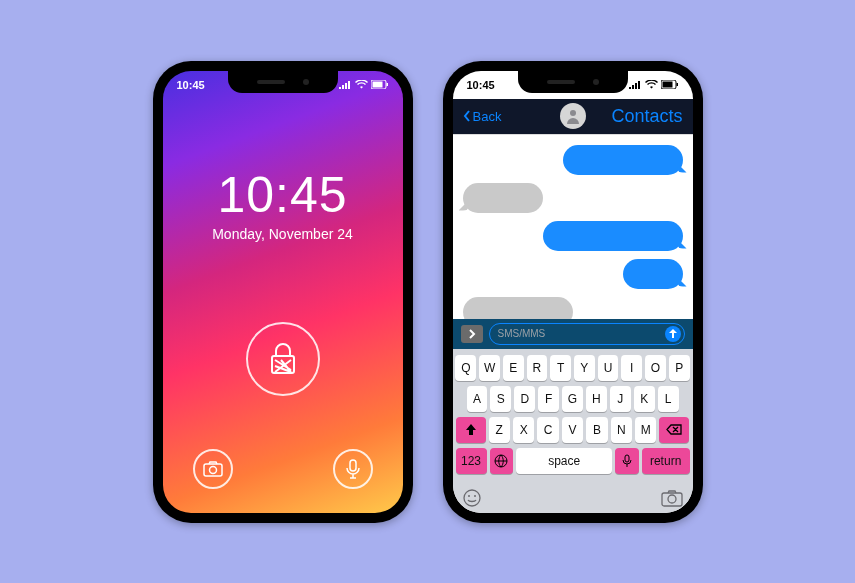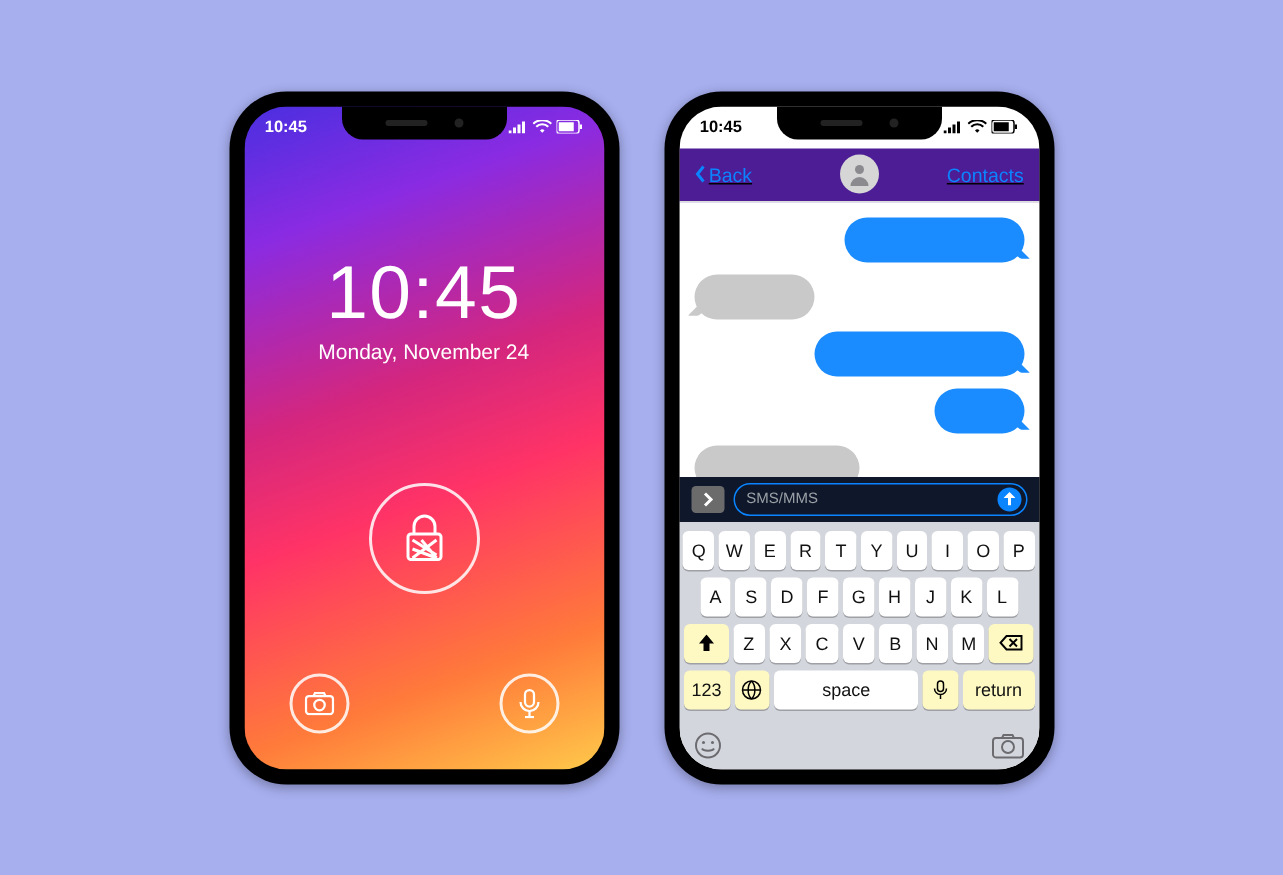--- a/index.html
+++ b/index.html
@@ -113,32 +113,31 @@
   }
   .chat-bg .status { color:#000; }
   .chat-header {
     margin-top: 28px;
     height: 36px;
     display: flex;
     align-items: center;
     justify-content: space-between;
     padding: 0 10px;
     border-bottom: 1px solid #ddd;
-    background:#4c1d95;
-    text-decoration:underline;
+    background:#0f172a;
   }
   .back-link { color: #0a84ff; font-size: 13px; display:flex; align-items:center; gap:2px;}
   .avatar {
     width: 26px; height: 26px;
     background: #d6d6d6;
     border-radius: 50%;
     display:flex; align-items:center; justify-content:center;
     position:absolute; left:50%; transform:translateX(-50%);
   }
-  .contacts-link { color: #0a84ff; font-size: 13px; }
+  .contacts-link { color: #0a84ff; font-size: 18px; }
   .messages {
     flex: 1;
     padding: 10px 10px 4px 10px;
     background: #fff;
     overflow: hidden;
   }
   .bubble {
     border-radius: 16px;
     margin-bottom: 8px;
     height: 30px;
@@ -156,21 +155,21 @@
   }
   .bubble.left::after{
     content:""; position:absolute; left:-4px; bottom:2px;
     width:10px; height:10px; background:inherit;
     clip-path: polygon(100% 0, 100% 100%, 0 100%);
     border-radius:0 0 6px 0;
   }
   .input-row {
     display:flex; align-items:center;
     padding: 4px 8px; gap:6px;
-    background:#0f172a;
+    background:#0c4a6e;
   }
   .cam-btn {
     width:22px; height:18px; background:#6b6b6b;
     border-radius:3px;
     display:flex; align-items:center; justify-content:center;
     color:#fff; font-size:10px;
   }
   .msg-input {
     flex:1; height:22px;
     border:1px solid #0a84ff; border-radius:11px;
@@ -196,21 +195,21 @@
     background:#fff;
     border-radius:4px;
     height:26px;
     box-shadow: 0 1px 0 rgba(0,0,0,0.25);
     display:flex; align-items:center; justify-content:center;
     font-size:12px;
     color:#111;
     flex:1;
     min-width:0;
   }
-  .key.dark { background:#fef9c3; }
+  .key.dark { background:#ec4899; }
   .key.wide { flex:1.4; }
   .key.space { flex:4; }
   .key.ret { flex:2; }
   .kb-bottom-row {
     display:flex; justify-content:space-between; align-items:center;
     padding: 6px 10px 2px 10px;
     background:#d3d6dc;
   }
   .kb-icon { color:#6b6b70; }
 </style>

